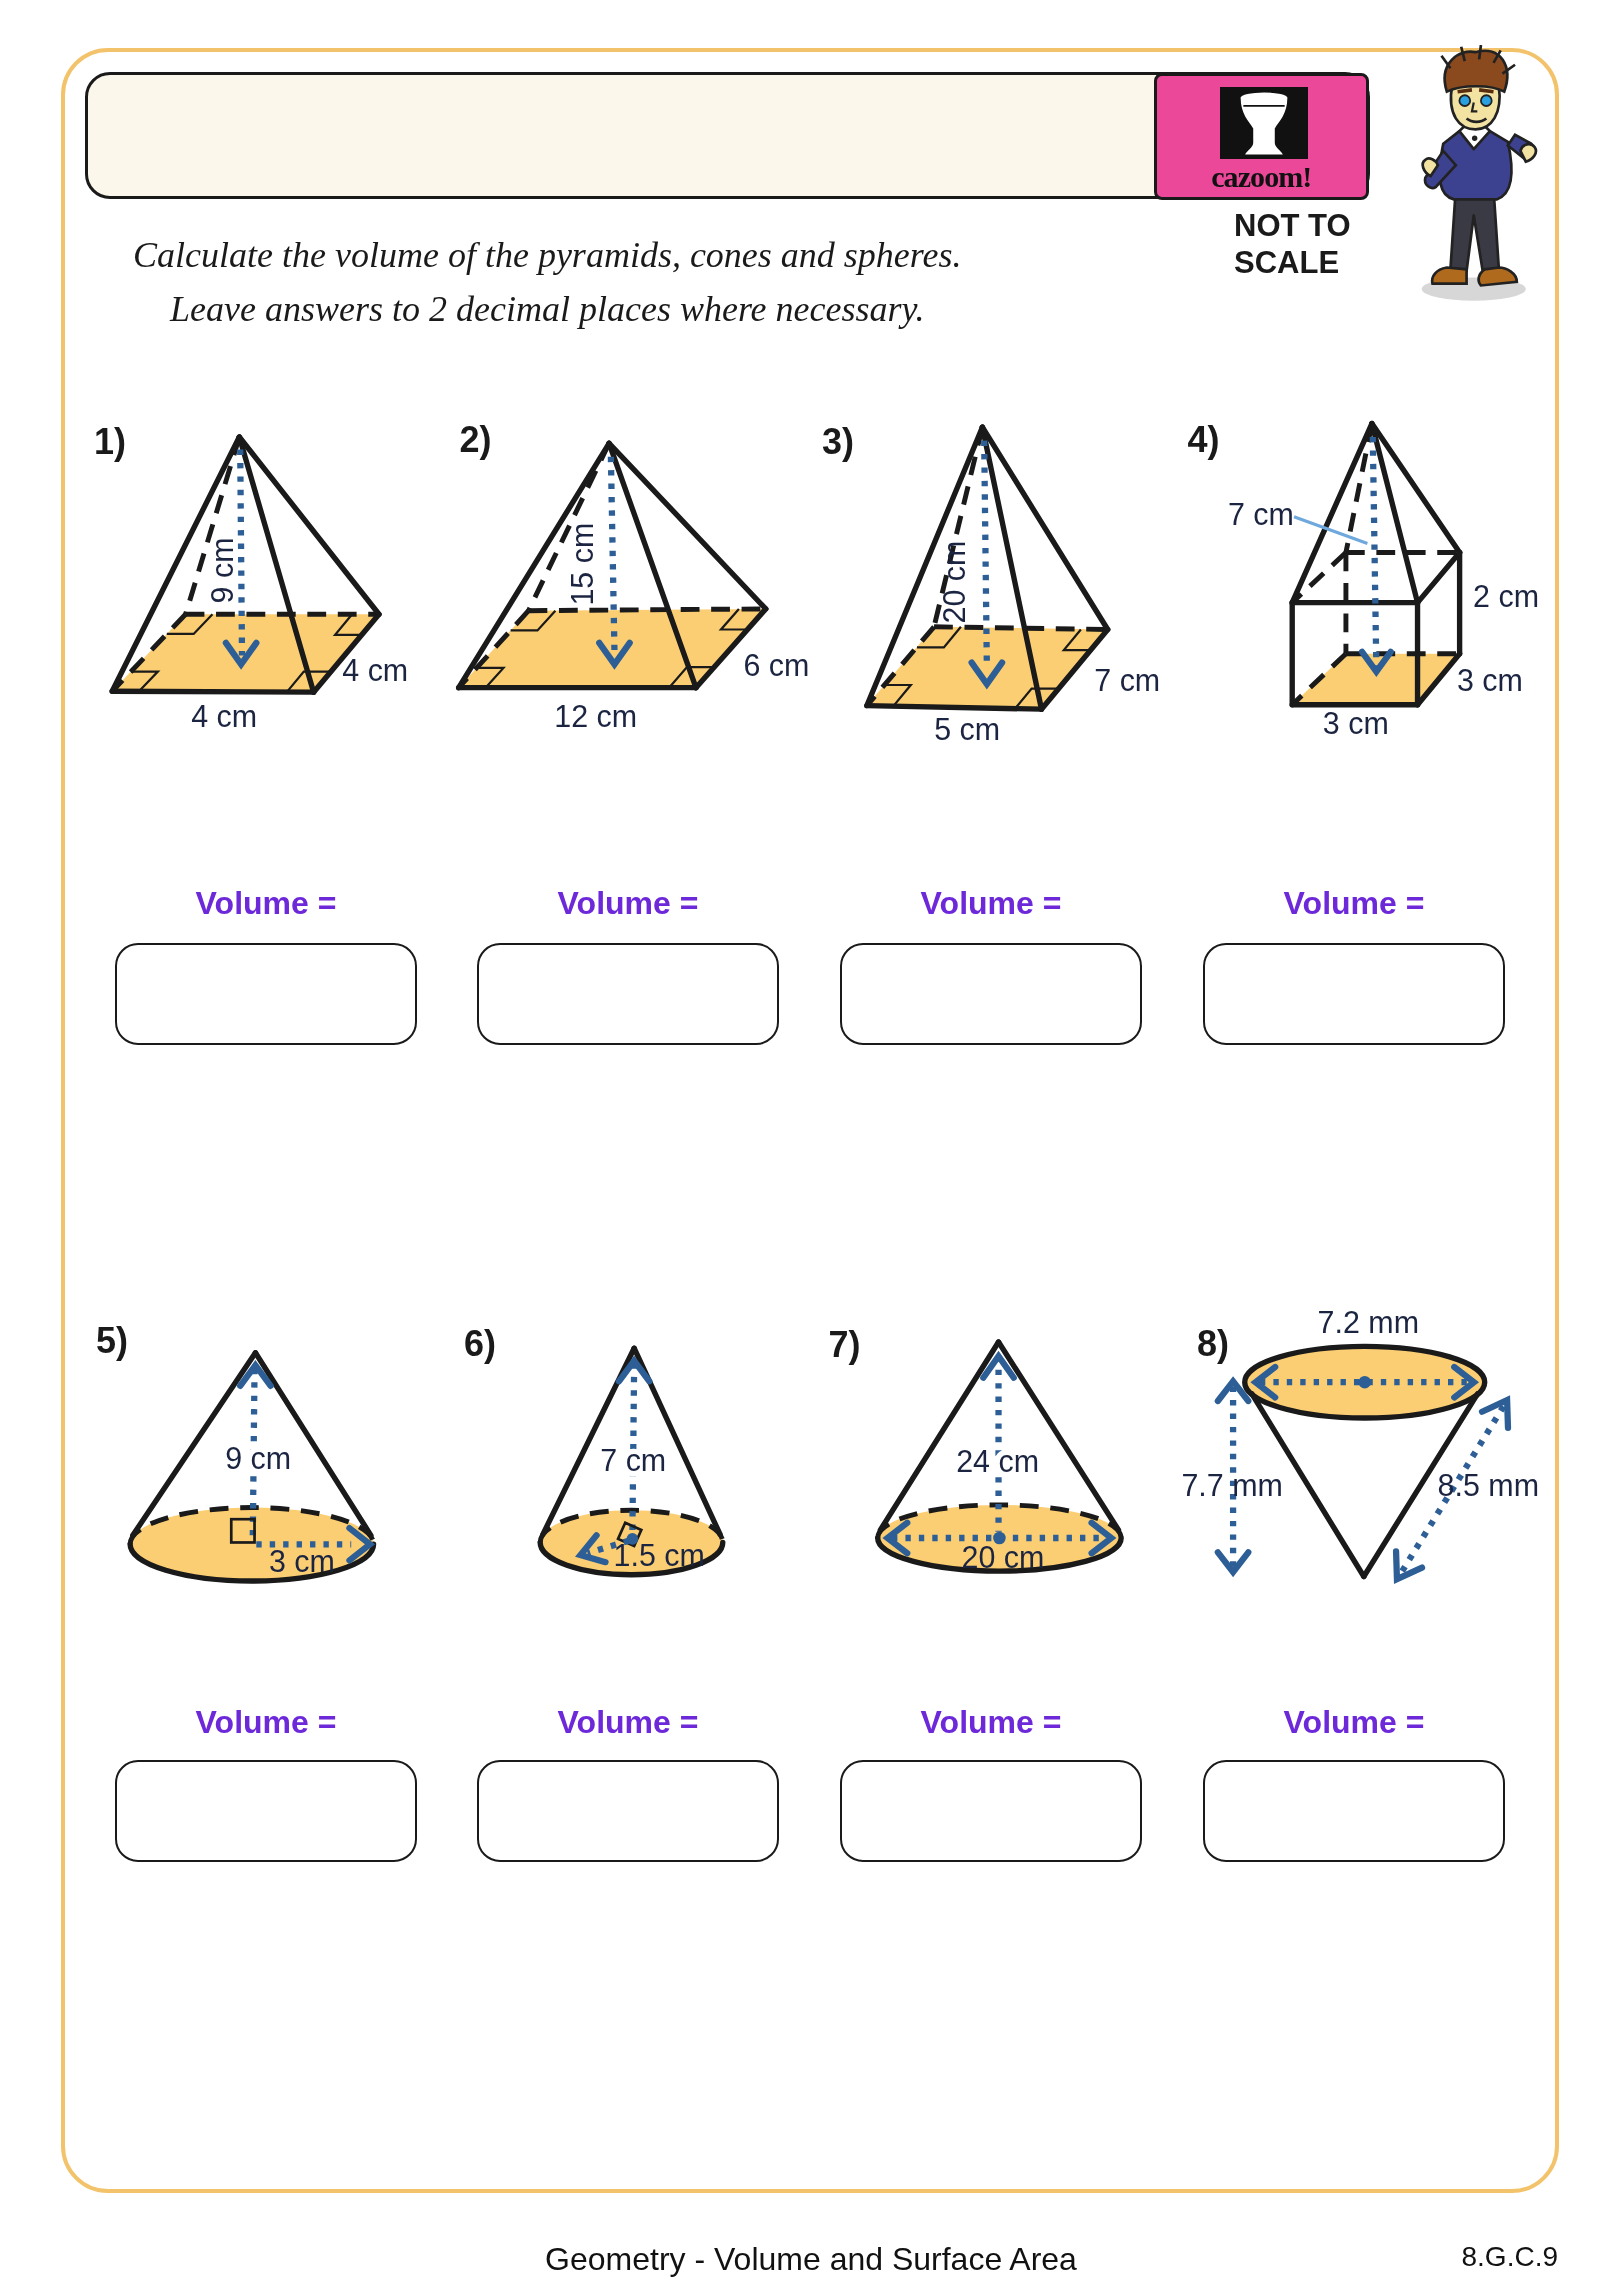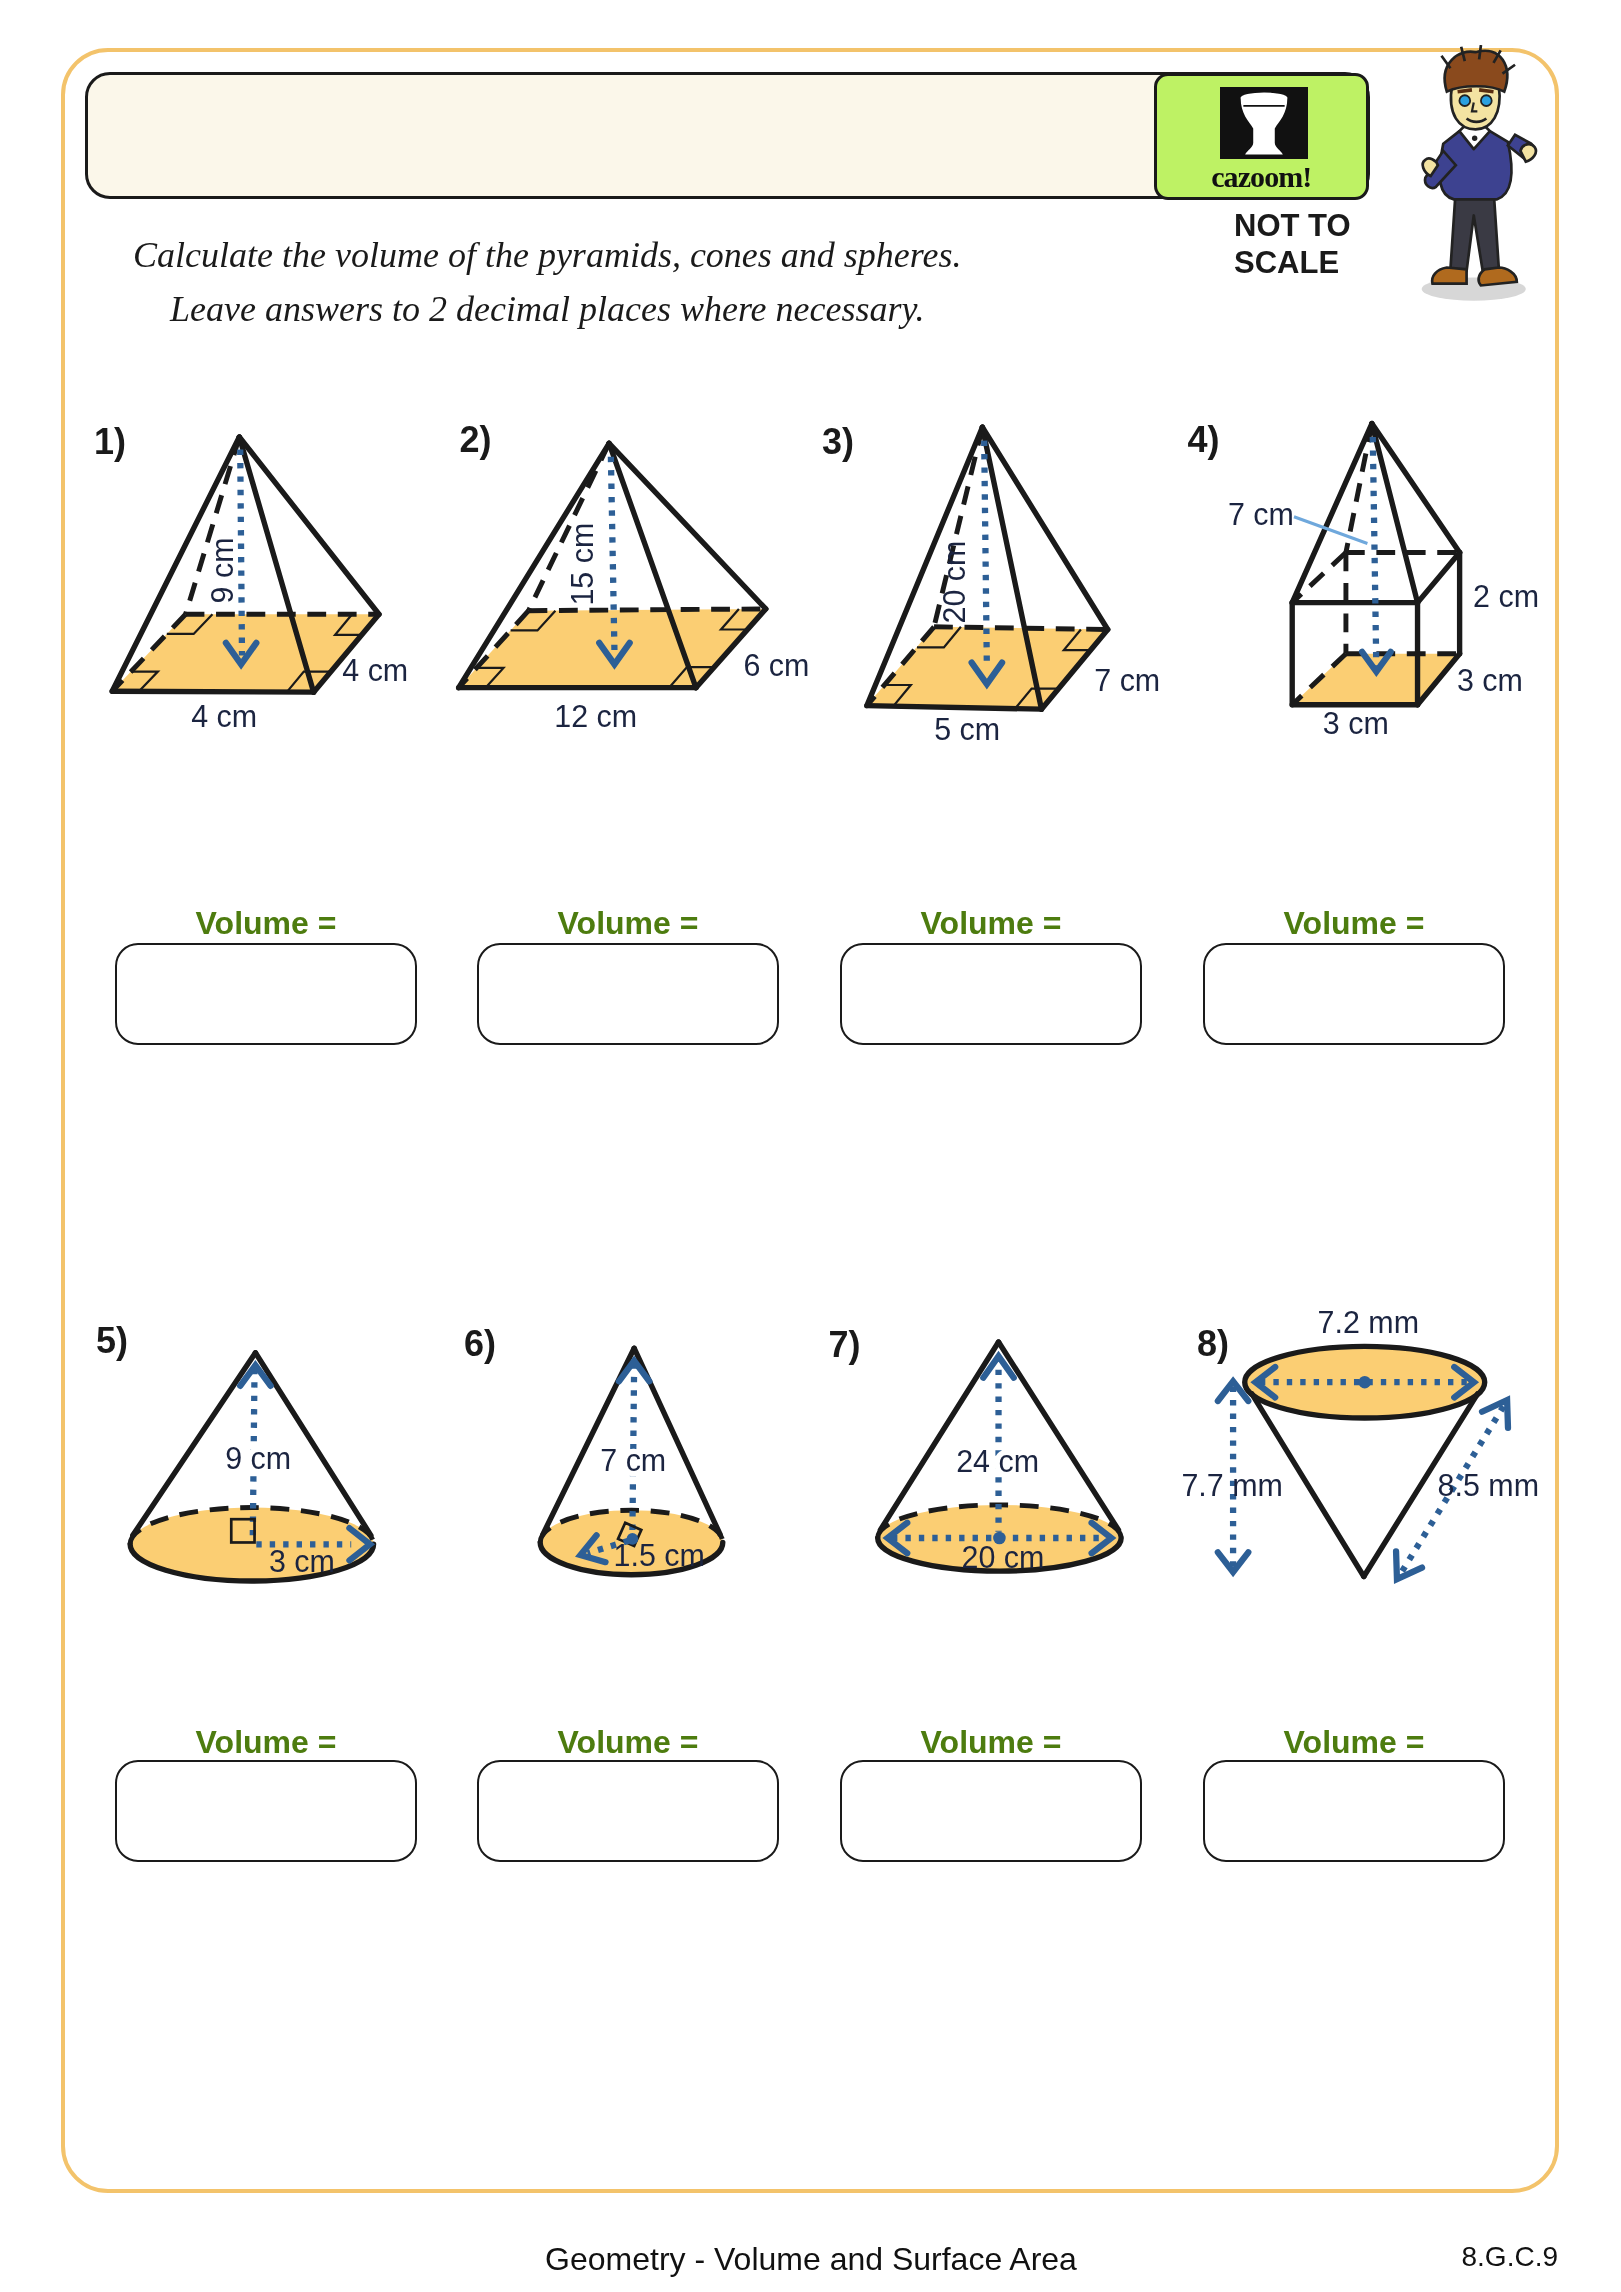--- a/index.html
+++ b/index.html
@@ -4,33 +4,33 @@
 <style>
   html,body{margin:0;padding:0;background:#ffffff;}
   .page{position:relative;width:1622px;height:2293px;background:#fff;overflow:hidden;
         font-family:"Liberation Sans",sans-serif;color:#1a1a1a;}
   .outer-border{position:absolute;left:61px;top:48px;width:1490px;height:2137px;
         border:4.5px solid #F3C36B;border-radius:47px;}
   .title-box{position:absolute;left:85px;top:72px;width:1285px;height:127px;
         background:#FBF7EA;border:3.6px solid #1a1a1a;border-radius:25px;box-sizing:border-box;}
   .title-text{position:absolute;left:49px;top:34px;font-size:51px;font-weight:bold;
         letter-spacing:-0.9px;color:#231F20;white-space:nowrap;}
-  .logo-box{position:absolute;right:-1.8px;top:-1.8px;width:215px;height:127px;background:#bef264;
-        border:3.6px solid #1a1a1a;border-radius:14px;box-sizing:border-box;}
+  .logo-box{position:absolute;right:-1.8px;top:-1.8px;width:215px;height:127px;background:#ec4899;
+        border:3.6px solid #1a1a1a;border-radius:8px;box-sizing:border-box;}
   .logo-square{position:absolute;left:63px;top:10.7px;width:88px;height:72px;background:#111;}
   .logo-word{position:absolute;left:0;top:84px;width:100%;text-align:center;
         font-family:"Liberation Serif",serif;font-weight:bold;font-size:30px;letter-spacing:-0.9px;color:#111;}
   .nts{position:absolute;left:1234px;top:208px;font-size:31px;font-weight:bold;line-height:1.18;color:#1a1a1a;}
   .mascot{position:absolute;left:1384px;top:45px;width:184px;height:262px;}
   .instructions{position:absolute;left:133px;top:228px;font-family:"Liberation Serif",serif;
         font-style:italic;font-size:36px;line-height:1.5;color:#1a1a1a;text-align:center;}
   .card{position:absolute;}
   .card svg{position:absolute;left:0;top:0;}
   .pnum{position:absolute;font-size:36px;font-weight:bold;color:#1a1a1a;}
-  .vol-label{position:absolute;width:302px;text-align:center;font-size:32px;font-weight:bold;color:#4d7c0f;margin-top:20px;}
+  .vol-label{position:absolute;width:302px;text-align:center;font-size:32px;font-weight:bold;color:#6d28d9;}
   .ansbox{position:absolute;width:302px;height:102px;background:#fff;border:2.7px solid #1a1a1a;border-radius:23px;box-sizing:border-box;}
   .footer-left{position:absolute;left:64px;top:2210px;font-size:28px;color:#111;}
   .footer-link{color:#2222CC;text-decoration:underline;}
   .footer-center{position:absolute;left:0;top:2241px;width:1622px;text-align:center;font-size:32px;color:#111;}
   .footer-code{position:absolute;right:64px;top:2241px;font-size:28px;color:#111;}
   
   .edge{stroke:#1a1a1a;stroke-width:6;fill:none;stroke-linecap:round;stroke-linejoin:round;}
   .edged{stroke:#1a1a1a;stroke-width:5.5;fill:none;stroke-linecap:butt;stroke-dasharray:21 13;}
   .dot{stroke:#2D5F96;stroke-width:7;fill:none;stroke-dasharray:6 9;stroke-linecap:butt;}
   .ah{stroke:#2D5F96;stroke-width:7;fill:none;stroke-linecap:round;stroke-linejoin:miter;}

